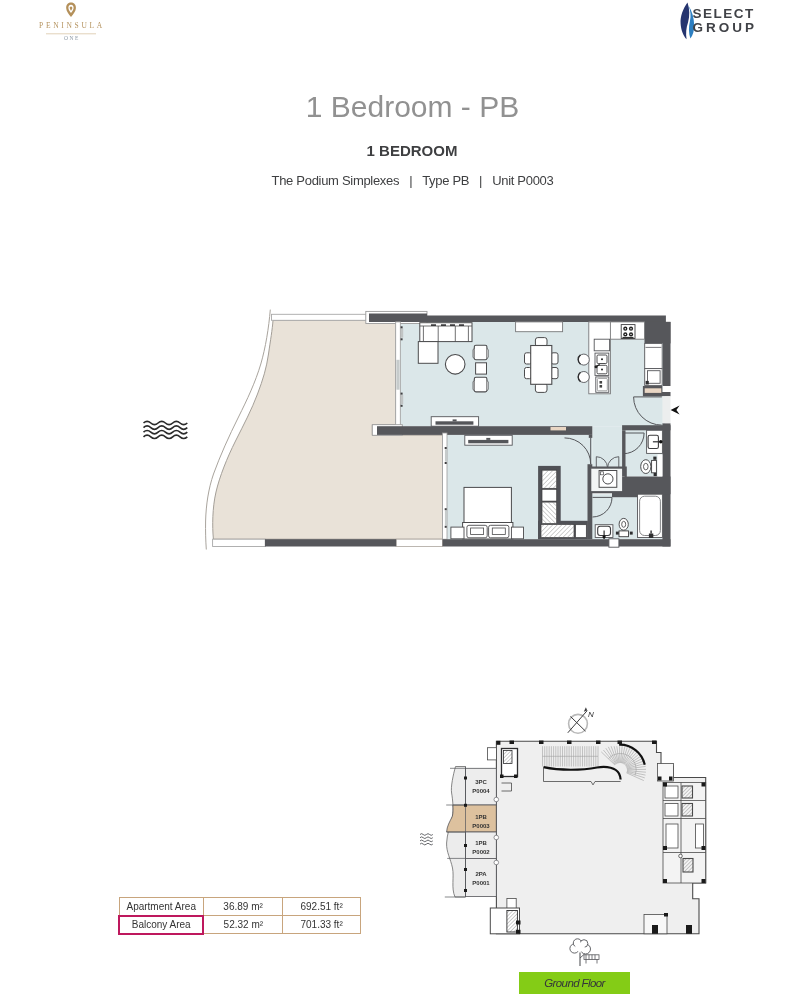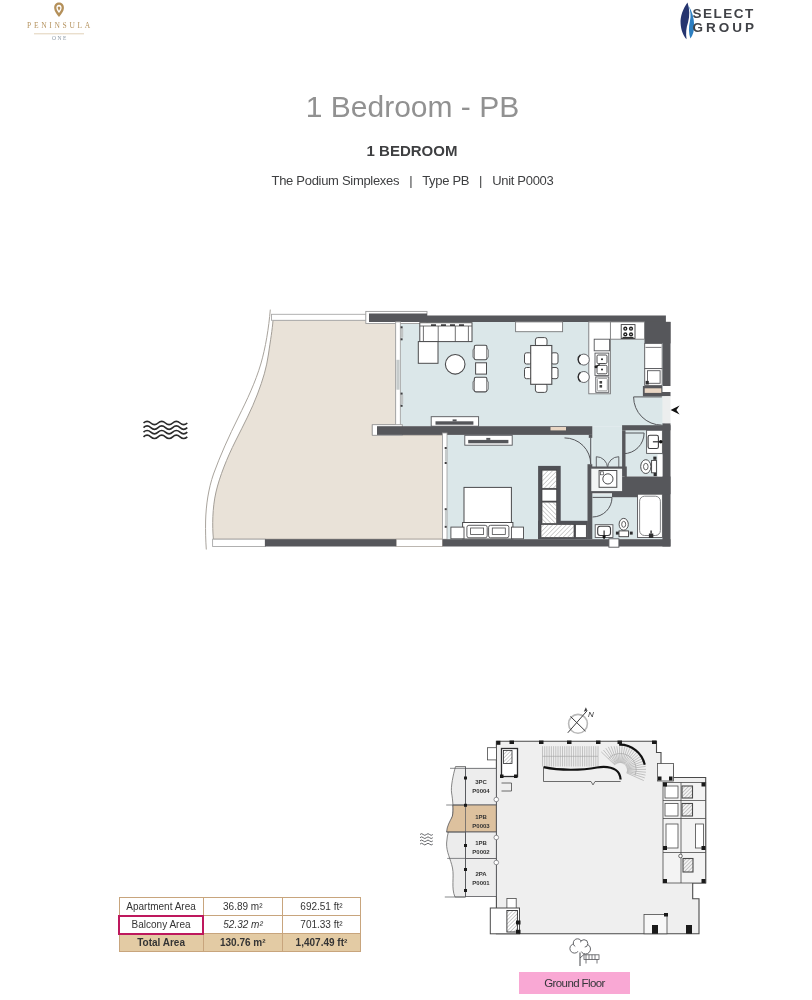--- a/index.html
+++ b/index.html
@@ -3,21 +3,21 @@
 <meta charset="utf-8">
 <style>
   html,body{margin:0;padding:0;}
   body{width:812px;height:1000px;position:relative;background:#fff;font-family:"Liberation Sans",sans-serif;overflow:hidden;}
   .abs{position:absolute;}
   svg{display:block;}
 </style>
 </head>
 <body>
 
-<div class="abs" style="left:18px;top:2px;width:85px;height:42px;">
+<div class="abs" style="left:30px;top:2px;width:85px;height:42px;">
 <svg width="85" height="42" viewBox="0 0 85 42">
   <path d="M41,0.6 C37.6,0.6 36,3.2 36.2,6.2 C36.4,9.2 38.4,11.8 41,14.9 C43.6,11.8 45.7,9.2 45.9,6.2 C46.1,3.2 44.4,0.6 41,0.6 Z" fill="#b4905a"></path>
   <path d="M41,2.8 C39.2,2.8 38.3,4.3 38.4,6 C38.5,7.7 39.6,9.2 41,10.9 C42.4,9.2 43.5,7.7 43.6,6 C43.7,4.3 42.8,2.8 41,2.8 Z" fill="#ffffff"></path>
   <path d="M41,4.4 C40.1,4.4 39.6,5.2 39.7,6.1 C39.8,7 40.3,7.8 41,8.7 C41.7,7.8 42.3,7 42.3,6.1 C42.4,5.2 41.9,4.4 41,4.4 Z" fill="#b4905a"></path>
   <text x="42" y="26.3" text-anchor="middle" font-family="Liberation Serif,serif" font-size="7.5" letter-spacing="2.7" fill="#b5935f">PENINSULA</text>
   <line x1="16" y1="31.8" x2="66" y2="31.8" stroke="#ccb287" stroke-width="0.6"></line>
   <text x="42" y="38.2" text-anchor="middle" font-family="Liberation Serif,serif" font-size="5.5" letter-spacing="1.5" fill="#8d99a5">ONE</text>
 </svg>
 </div>
 
@@ -581,25 +581,20 @@
 <div class="abs" style="left:118px;top:897px;width:243px;">
 <table style="border-collapse:collapse;width:243px;font-family:'Liberation Sans',sans-serif;font-size:10px;color:#343434;text-align:center;">
 <tbody>
         <tr style="height:18px;text-align:center;">
           <td style="border:1px solid #c8a57d;width:84px;">Apartment Area</td>
           <td style="border:1px solid #c8a57d;width:80px;">36.89 m²</td>
           <td style="border:1px solid #c8a57d;width:78px;">692.51 ft²</td>
         </tr>
 <tr style="height:18px;">
           <td style="border:2px solid #be185d;text-align:center;">Balcony Area</td>
-          <td style="border:1px solid #c8a57d;font-style:italic;">52.32 m²</td>
+          <td style="border:1px solid #c8a57d;">52.32 m²</td>
           <td style="border:1px solid #c8a57d;">701.33 ft²</td>
-        </tr>
-<tr style="height:18px;background:#e3cba4;font-weight:bold;">
-          <td style="border:1px solid #c8a57d;">Total Area</td>
-          <td style="border:1px solid #c8a57d;">130.76 m²</td>
-          <td style="border:1px solid #c8a57d;">1,407.49 ft²</td>
         </tr>
 </tbody>
     </table>
 </div>
 
-<div class="abs" style="left:519px;top:972px;width:111px;height:22px;background:#f9a8d4;text-align:center;line-height:22px;font-size:11.5px;letter-spacing:-0.6px;color:#35363a;">Ground Floor</div>
+<div class="abs" style="left:519px;top:972px;width:111px;height:22px;background:#84cc16;text-align:center;line-height:22px;font-size:11.5px;letter-spacing:-0.6px;color:#35363a;font-style:italic;">Ground Floor</div>
 
 </body></html>

